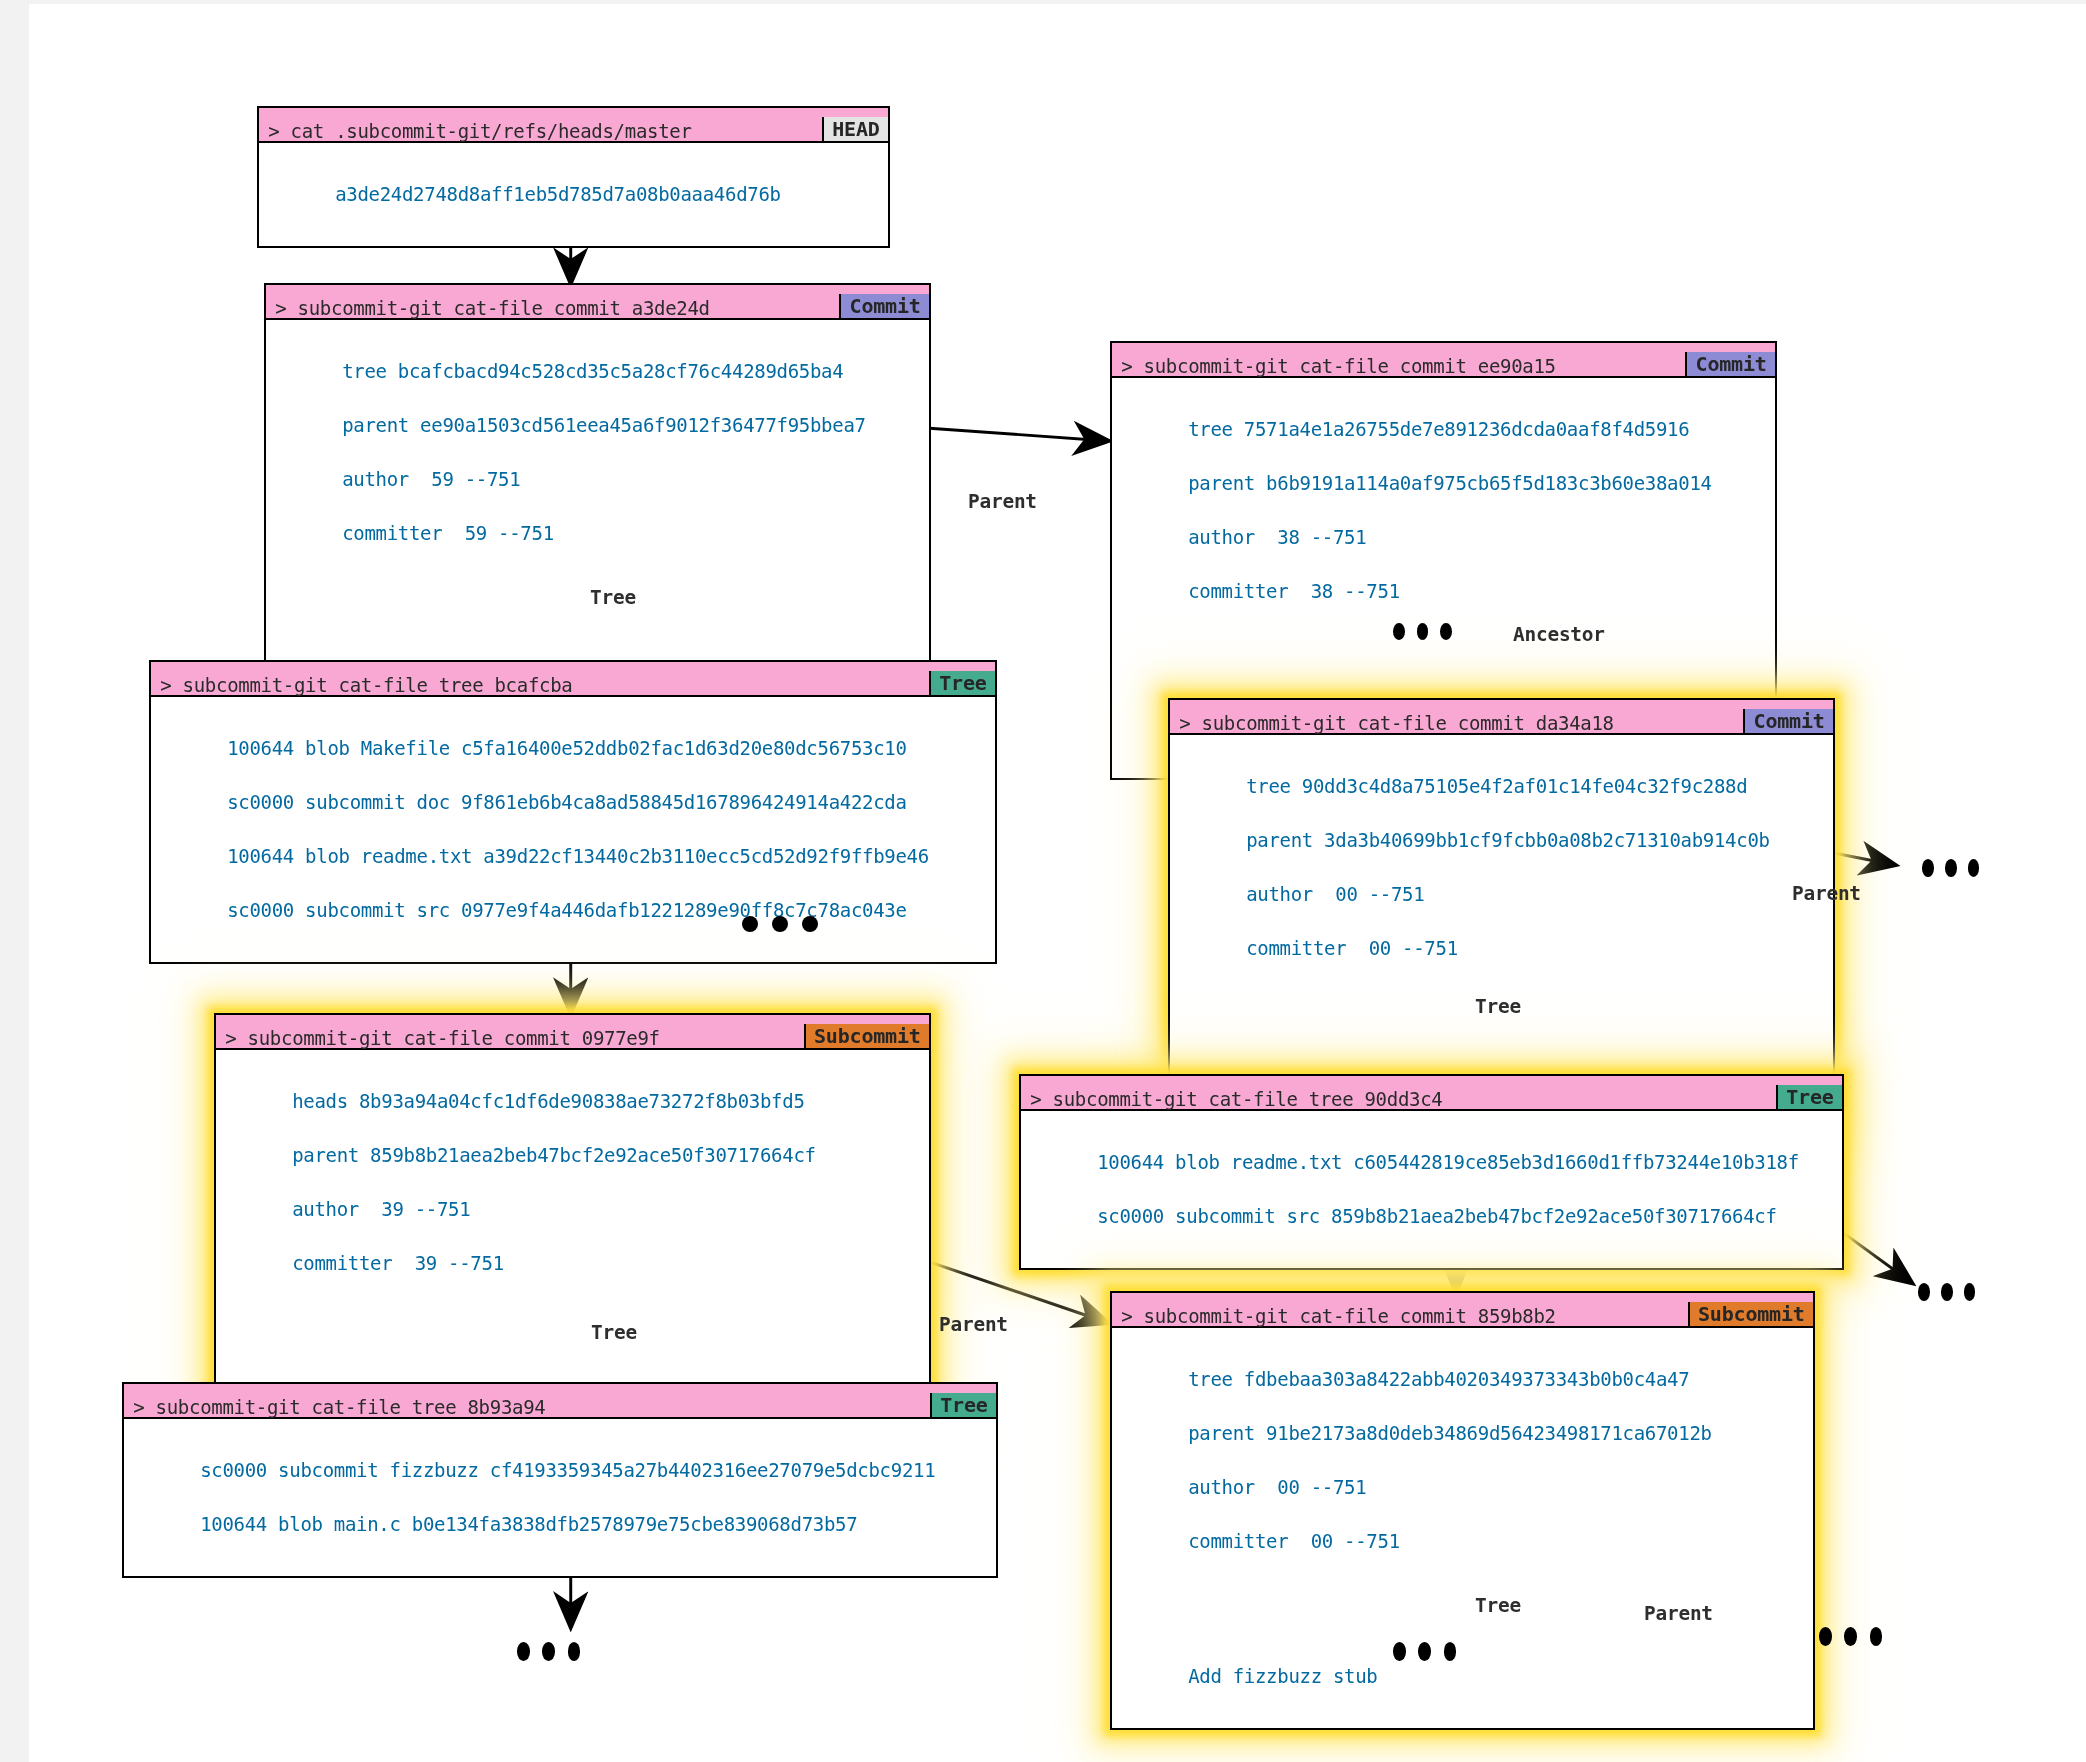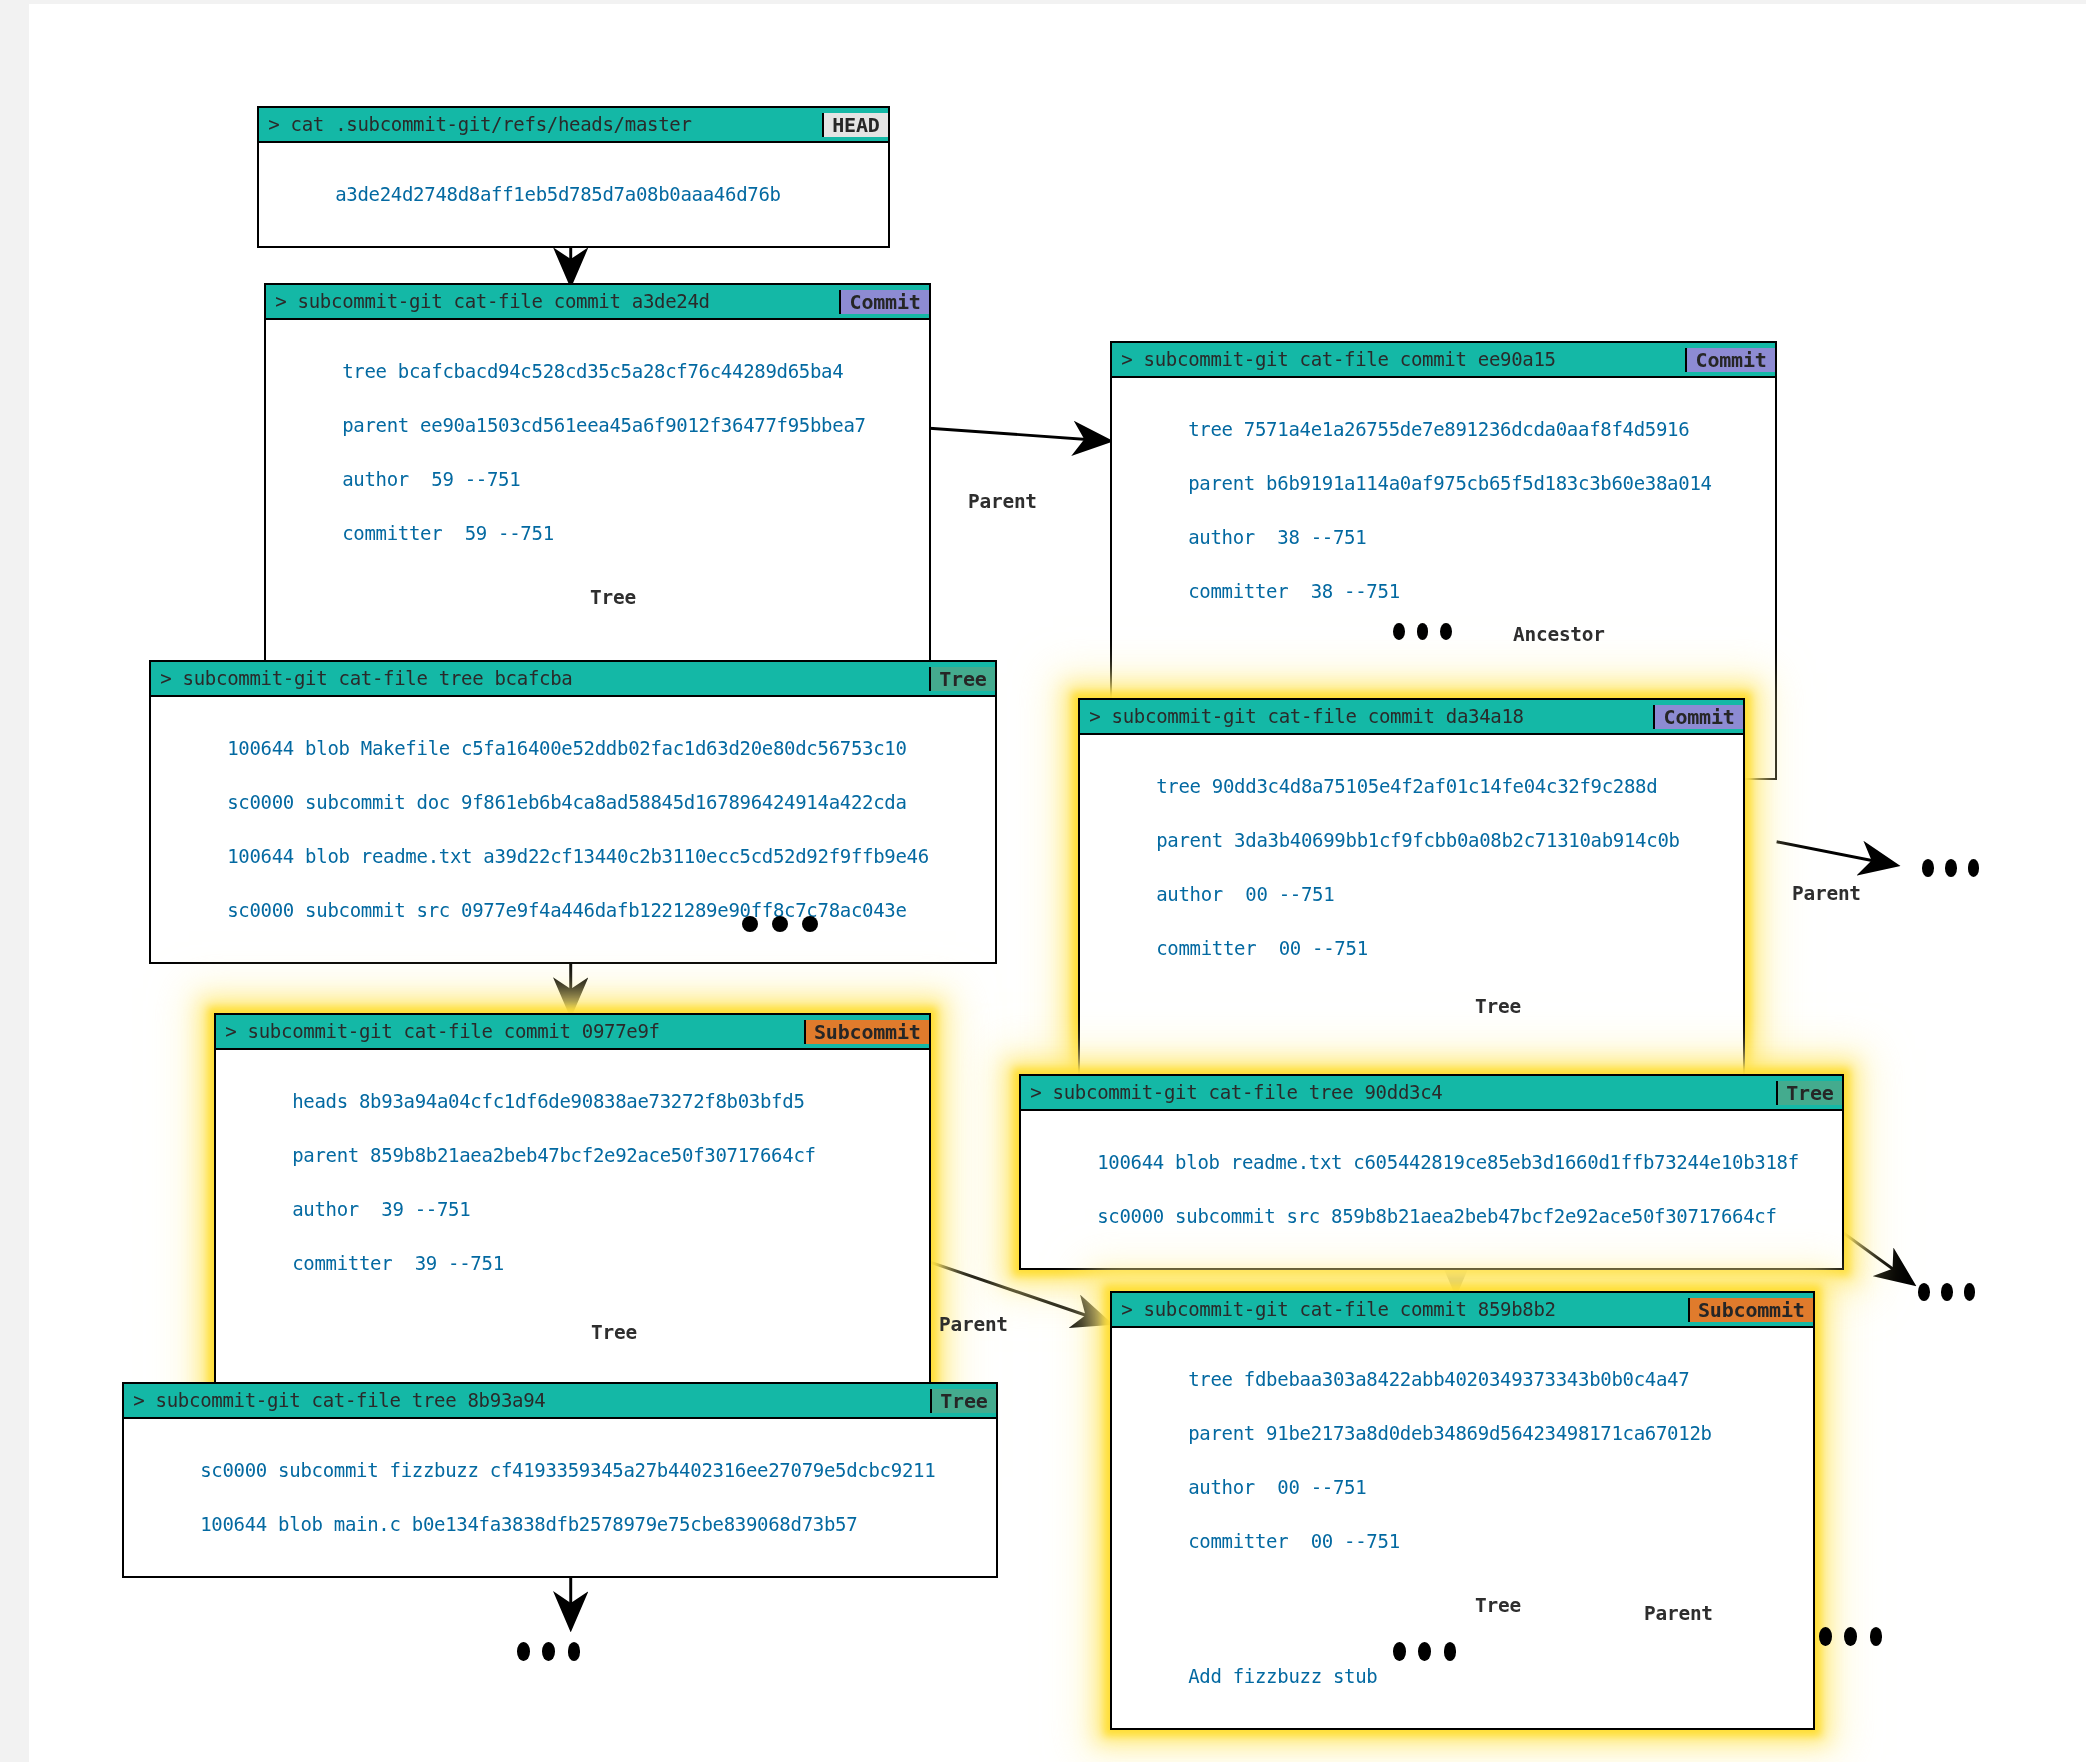--- a/index.html
+++ b/index.html
@@ -49,23 +49,23 @@
     border: 2.1px solid #000000;
   }
   .node.glow {
     box-shadow:
       0 0 7.6px 5.9px rgba(255, 221, 51, 0.95),
       0 0 19.4px 14.3px rgba(255, 231, 102, 0.75),
       0 0 38px 25px rgba(255, 243, 170, 0.55);
   }
   .node-header {
     display: flex;
-    align-items: center;
+    align-items: flex-end;
     border-bottom: 2.1px solid #000000;
-    background: #14b8a6;
+    background: #f9a8d4;
     height: 33px;
     gap: 40px;
   }
   .node-cmd {
     flex: 1 1 auto;
     display: flex;
     align-items: center;
     padding: 0 9.3px;
     font-size: 19px;
     line-height: 1;
@@ -218,21 +218,21 @@
       <div class="node-badge badge-tree">Tree</div>
     </div>
     <div class="node-body">
       <span>100644 blob Makefile c5fa16400e52ddb02fac1d63d20e80dc56753c10</span><br>
       <span>sc0000 subcommit doc 9f861eb6b4ca8ad58845d167896424914a422cda</span><br>
       <span>100644 blob readme.txt a39d22cf13440c2b3110ecc5cd52d92f9ffb9e46</span><br>
       <span>sc0000 subcommit src 0977e9f4a446dafb1221289e90ff8c7c78ac043e</span>
     </div>
   </div>
 
-  <div class="node glow" style="left:1078px; top:698px; width:667px;">
+  <div class="node glow" style="left:1168px; top:698px; width:667px;">
     <div class="node-header">
       <div class="node-cmd">&gt; subcommit-git cat-file commit da34a18</div>
       <div class="node-badge badge-commit">Commit</div>
     </div>
     <div class="node-body">
       <span>tree 90dd3c4d8a75105e4f2af01c14fe04c32f9c288d</span><br>
       <span>parent 3da3b40699bb1cf9fcbb0a08b2c71310ab914c0b</span><br>
       <span>author  00 --751</span><br>
       <span>committer  00 --751</span><br>
       <span class="blank"></span>

